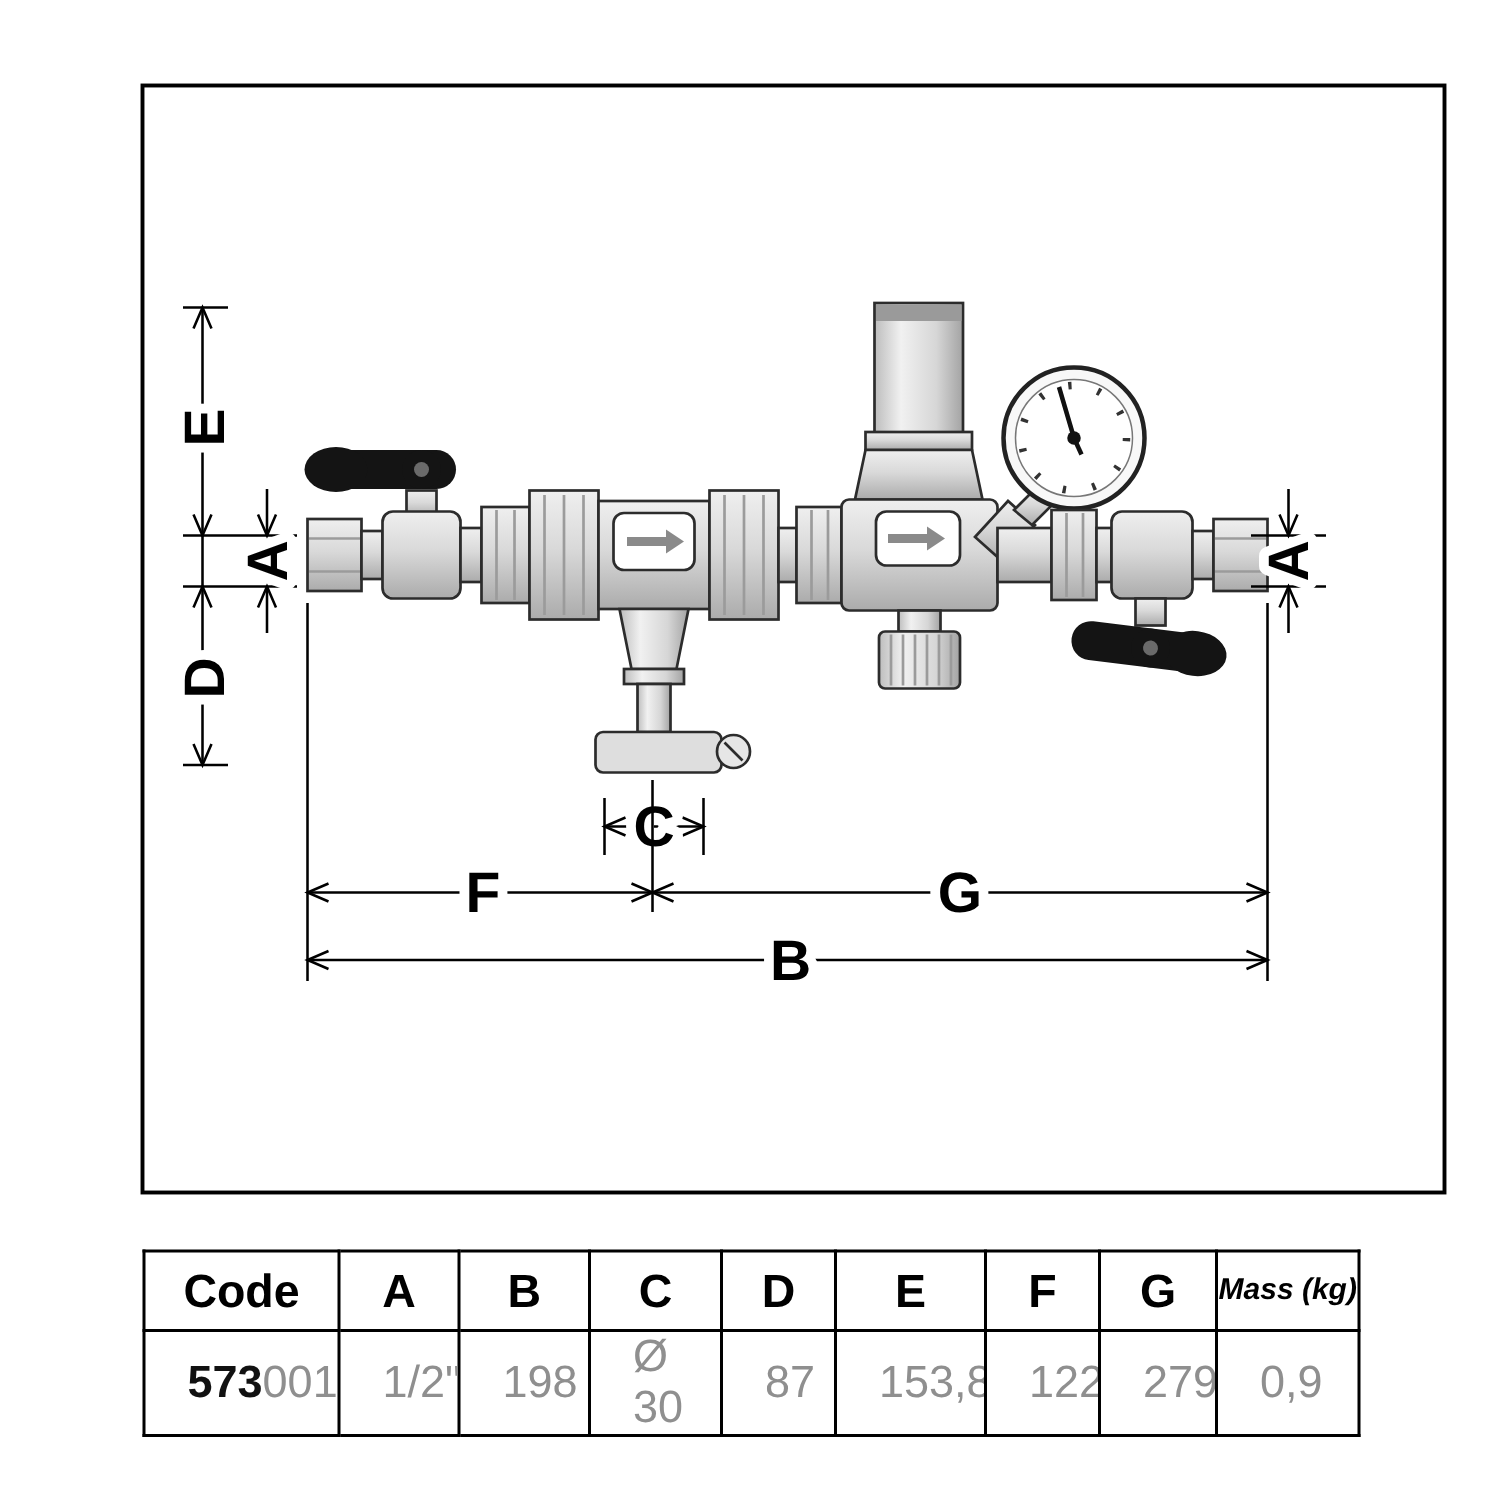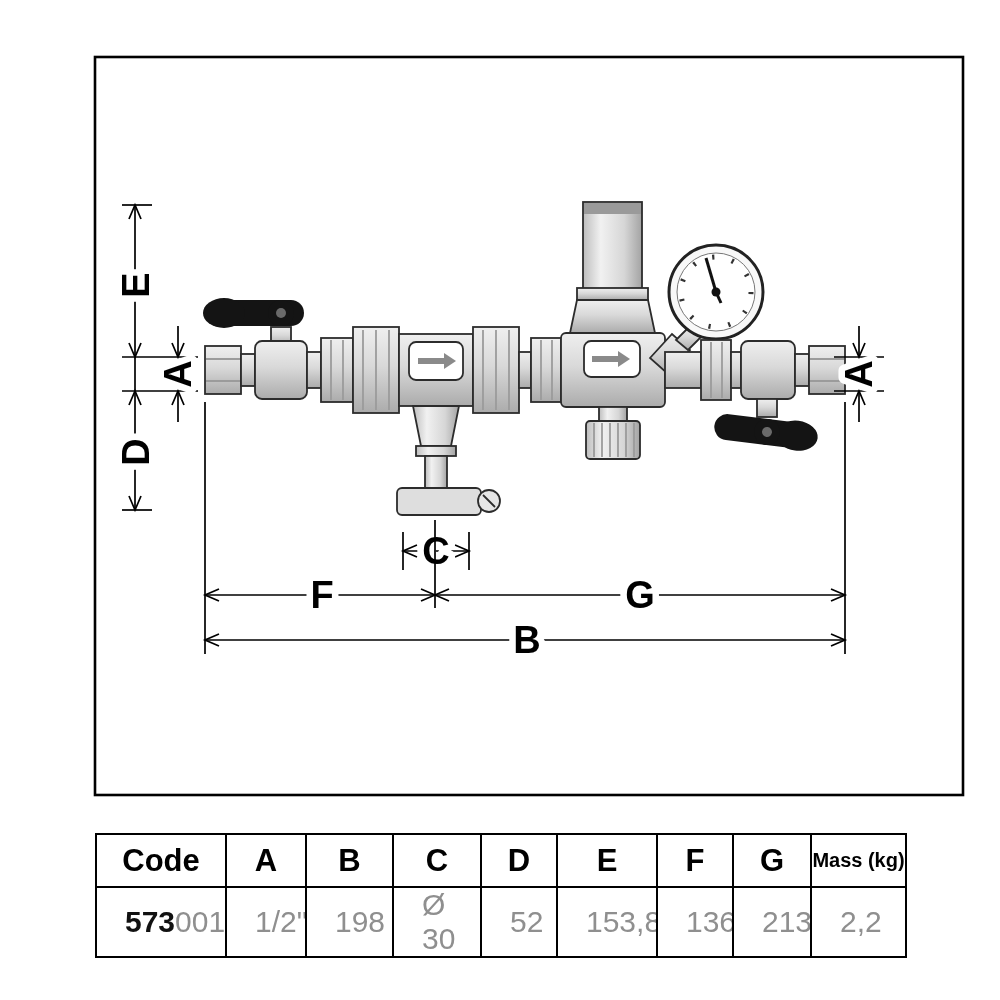--- a/index.html
+++ b/index.html
@@ -13,21 +13,21 @@
   .dim       { stroke:#000; stroke-width:1.7; fill:none; }
   .dimlbl    { font-family:"Liberation Sans",sans-serif; font-weight:bold; font-size:38px;
                fill:#000; paint-order:stroke; stroke:#fff; stroke-width:13px; stroke-linejoin:round; }
   .flowarrow { fill:#8a8a8a; }
 
   
   .spec-table { position:absolute; left:95px; top:833px; }
   .spec-table table { border-collapse:collapse; table-layout:fixed; width:810px; }
   .spec-table th, .spec-table td { border:2.5px solid #000; vertical-align:middle; overflow:hidden; }
   .spec-table th { font-size:31px; font-weight:bold; height:53px; color:#000; }
-  .spec-table th.small { font-size:20px; }
+  .spec-table th.small { font-size:20px;font-style:italic; }
   .spec-table td { font-size:30px; color:#8f8f8f; height:50px; font-weight:normal;padding-left:28px; }
   .spec-table td .series { color:#111; font-weight:bold; }
 </style>
 </head>
 <body>
 
 <svg class="stage" width="1000" height="820" viewBox="0 0 1000 820">
 
   <defs>
     <linearGradient id="gNut" x1="0" y1="0" x2="0" y2="1">
@@ -255,21 +255,21 @@
       <th>G</th>
       <th class="small">Mass (kg)</th>
     </tr>
     <tr>
       <td>
         <span class="series">573</span><span>001</span>
       </td>
       <td>1/2"</td>
       <td>198</td>
       <td>Ø 30</td>
-      <td>52</td>
+      <td>87</td>
       <td>153,8</td>
-      <td>136</td>
-      <td>213</td>
-      <td>2,2</td>
+      <td>122</td>
+      <td>279</td>
+      <td>0,9</td>
     </tr>
   </tbody>
     </table>
 </div>
 
 </body></html>

